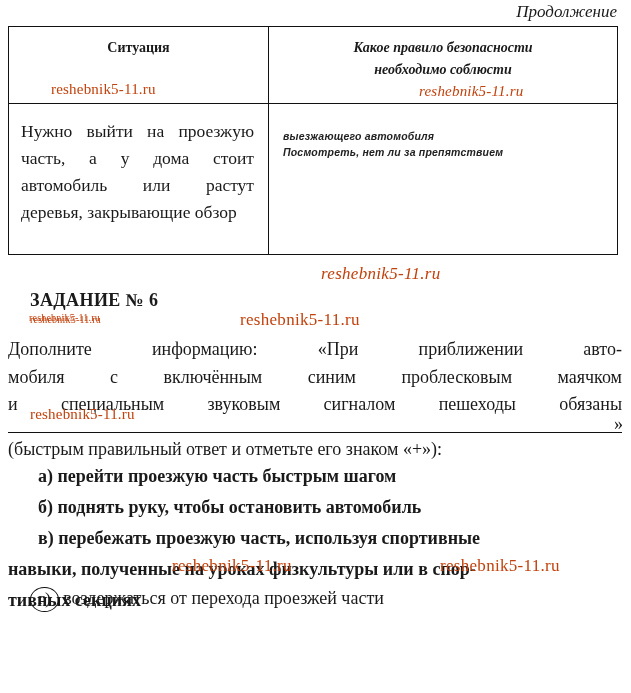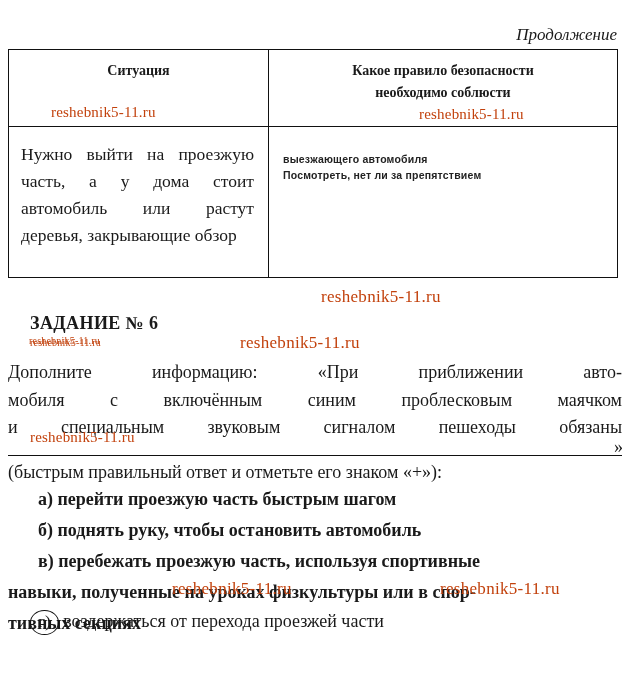--- a/index.html
+++ b/index.html
@@ -14,21 +14,20 @@
     font-family: "Liberation Serif", serif;
     color: #1a1a1a;
     overflow: hidden;
   }
 
   .page {
     position: absolute;
     left: 0; top: 0;
     width: 631px;
     height: 595px;
-    margin-top: 23px;
   }
 
   
   .continuation {
     position: absolute;
     right: 14px;
     top: 2px;
     font-family: "Liberation Serif", serif;
     font-style: italic;
     font-size: 17px;
@@ -53,20 +52,21 @@
   .cell-left {
     width: 260px;
     box-sizing: border-box;
     border-right: 1.5px solid #111;
     position: relative;
   }
   .cell-right {
     flex: 1;
     box-sizing: border-box;
     position: relative;
+    font-style: italic;
   }
   .head .cell-left, .head .cell-right {
     padding: 10px 8px 22px 8px;
     text-align: center;
   }
   .head-title {
     font-family: "Liberation Serif", serif;
     font-weight: bold;
     font-size: 14px;
     line-height: 22px;

